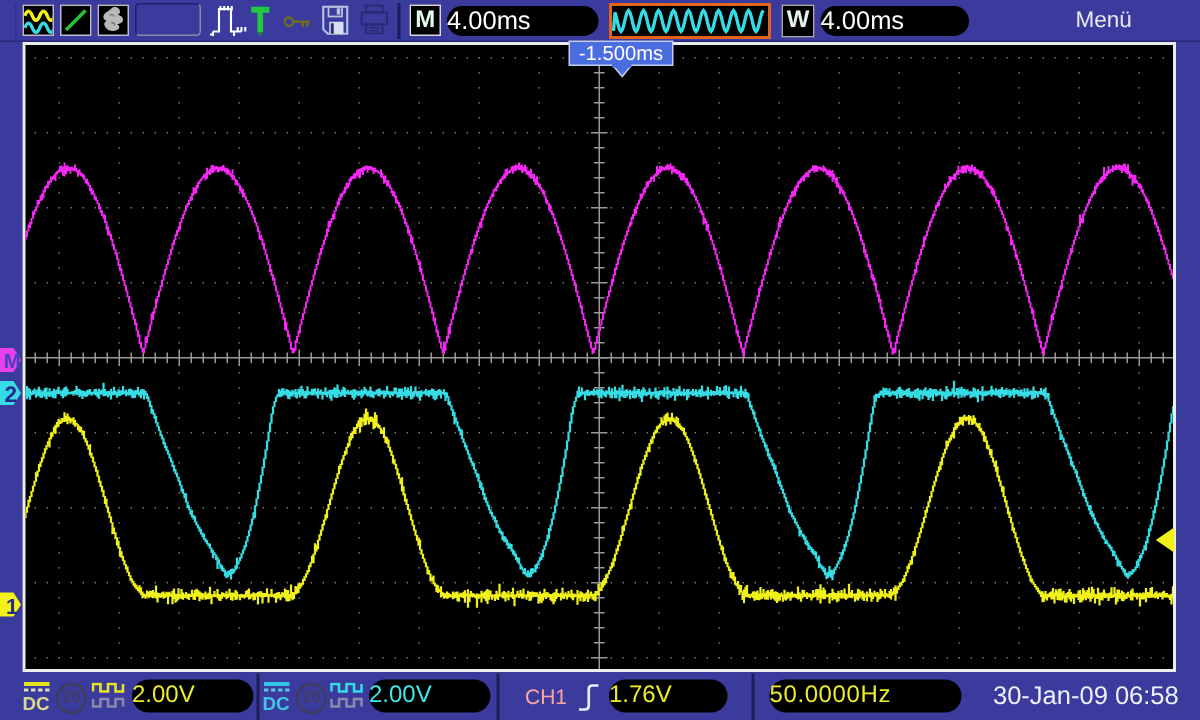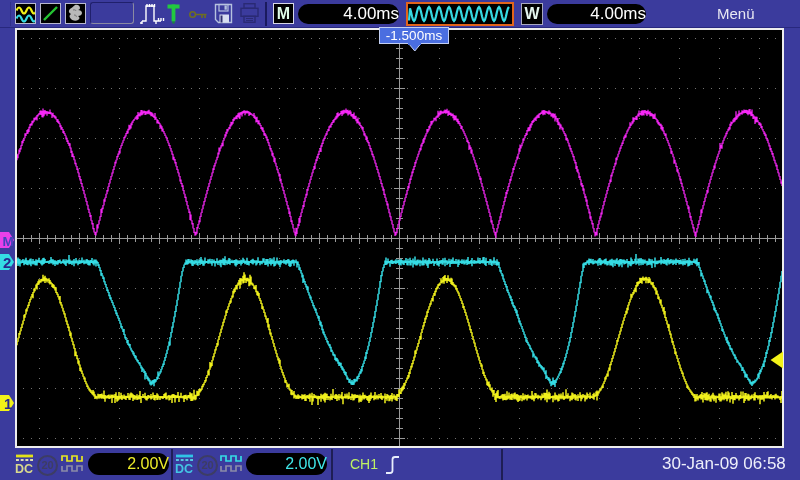--- a/index.html
+++ b/index.html
@@ -1,18 +1,18 @@
 <!DOCTYPE html>
 <html><head><meta charset="utf-8"><style>
 html,body{margin:0;padding:0;width:800px;height:480px;overflow:hidden;background:#3b3b9d;
 font-family:"Liberation Sans",sans-serif;-webkit-font-smoothing:antialiased;}
 #root{position:absolute;left:0;top:0;width:800px;height:480px;background:#3b3b9d;}
 .abs{position:absolute;}
 .pill{position:absolute;background:#000;border-radius:11px;color:#fff;
-font-size:16px;text-align:right;}
+font-size:16px;text-align:left;}
 .ib{position:absolute;background:#000;border:1px solid #b9b9cf;}
 </style></head><body>
 <div id="root">
 
 <div class="abs" style="left:10px;top:2px;width:1px;height:24px;background:#30308a;"></div>
 <div class="abs" style="left:0px;top:27px;width:800px;height:1px;background:#28287e;"></div>
 
 <div class="abs" style="left:15px;top:28px;width:765px;height:416px;border:2px solid #ededed;background:#000;"></div>
 <svg class="abs" style="left:0;top:0" width="800" height="480" viewBox="0 0 800 480">
  <defs>
@@ -120,19 +120,21 @@
  <path d="M1 6h2.9M5.7 6h2.9M10.4 6h2.9M15.1 6h2.9" stroke="#55c8e2" stroke-width="1.9"></path>
  <text x="0" y="19" font-size="12.5" font-weight="bold" fill="#44c4e4" font-family="Liberation Sans,sans-serif">DC</text>
 </svg>
 <div class="abs" style="left:197px;top:455px;width:17px;height:17px;border:2px solid #3d3d64;border-radius:50%;color:#3d3d64;font-size:11px;font-weight:bold;text-align:center;line-height:17px;">20</div>
 <svg class="abs" style="left:220px;top:455px" width="24" height="18" viewBox="0 0 24 18">
  <path d="M1 6V1h5v5h5V1h5v5h5V1" stroke="#35dce4" stroke-width="1.7" fill="none"></path>
  <path d="M1 11v5h5v-5h5v5h5v-5h5v5" stroke="#8a8aa8" stroke-width="1.7" fill="none"></path>
 </svg>
 <div class="pill" style="left:246px;top:453px;width:81px;height:22px;line-height:22px;color:#40e8ea;">2.00V</div>
 <div class="abs" style="left:331px;top:449px;width:2px;height:31px;background:#1e1e55;"></div>
-<div class="abs" style="left:350px;top:456px;width:40px;height:16px;color:#bef264;font-size:14px;">CH1</div>
+<div class="abs" style="left:350px;top:456px;width:40px;height:16px;color:#fca5a5;font-size:14px;">CH1</div>
 <svg class="abs" style="left:385px;top:453px" width="16" height="24" viewBox="0 0 16 24">
  <path d="M1 20h4q2.5 0 2.5-2.5v-11q0-2.5 2.5-2.5h4" stroke="#e8eefc" stroke-width="1.8" fill="none"></path>
 </svg>
+<div class="pill" style="left:406px;top:453px;width:79px;height:22px;line-height:22px;color:#ecec2a;">1.76V</div>
 <div class="abs" style="left:501px;top:449px;width:2px;height:31px;background:#1e1e55;"></div>
+<div class="pill" style="left:513px;top:453px;width:128px;height:22px;line-height:22px;color:#ecec2a;letter-spacing:0.4px;">50.0000Hz</div>
 <div class="abs" style="left:662px;top:454px;width:145px;height:20px;color:#eef0fa;font-size:17px;">30-Jan-09 06:58</div>
 
 </div>
 </body></html>

